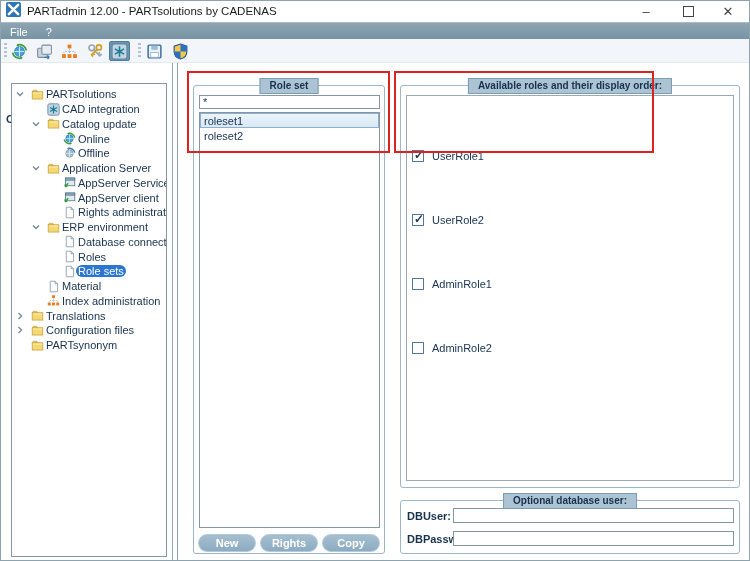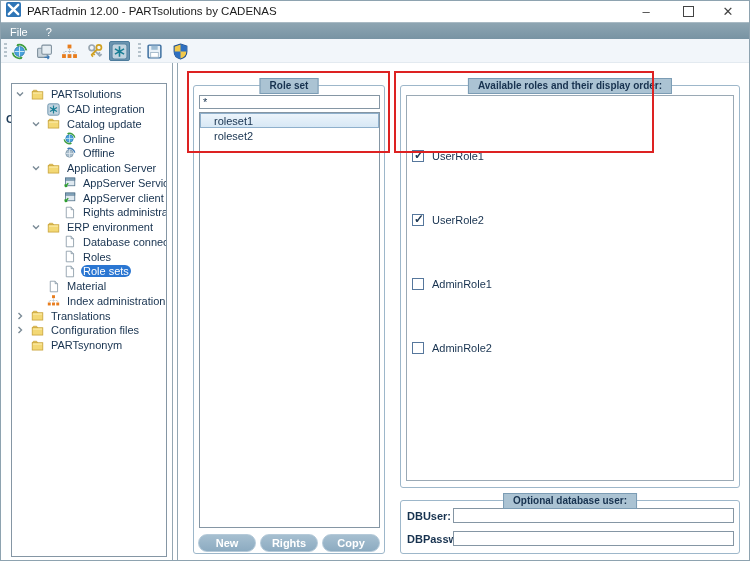--- a/index.html
+++ b/index.html
@@ -31,21 +31,21 @@
   .tb-btn.selected{background:#6b94b0;border:1px solid #4d7c9c;box-sizing:border-box;border-radius:2px;}
   
   .category-label{position:absolute;left:5px;top:64px;font-size:11px;font-weight:700;color:#1c3a57;margin-top:48px;}
   .treebox{position:absolute;left:10px;top:82px;width:156px;height:474px;background:#fff;
     border:1px solid #8596a4;box-sizing:border-box;overflow:hidden;padding-top:3px;}
   .trow{position:relative;height:14.75px;display:flex;align-items:center;font-size:11px;white-space:nowrap;}
   .trow .chev{position:absolute;width:10px;height:10px;}
   .lvl0{padding-left:19px}.lvl1{padding-left:35px}.lvl2{padding-left:51px}
   .lvl0 .chev{left:3px}.lvl1 .chev{left:19px}
   .ticon{width:13px;height:13px;flex:0 0 auto;}
-  .tlabel{margin-left:5px;padding:0 2px;}
+  .tlabel{padding:0 2px;}
   .trow.selected .tlabel{background:#2a76d2;color:#fff;border-radius:6px;}
   
   .split1,.split2{position:absolute;top:62px;height:499px;width:1px;background:#94a6b2;}
   .split1{left:171px}.split2{left:176px}
   
   .redbox{position:absolute;border:2px solid #dd2222;box-sizing:border-box;z-index:9;}
   .redbox.r1{left:186px;top:70px;width:203px;height:82px;}
   .redbox.r2{left:393px;top:70px;width:260px;height:82px;}
   
   .groupbox{position:absolute;border:1px solid #9db7ca;border-radius:3px;box-sizing:border-box;background:#fff;}
@@ -53,21 +53,21 @@
   .gb-roles{left:399px;top:84px;width:340px;height:403px;}
   .gb-db{left:399px;top:499px;width:340px;height:54px;}
   .gb-badge{position:absolute;left:50%;top:-8px;transform:translateX(-50%);
     background:#abc3d3;border:1px solid #7b9cb4;color:#17324f;
     font-size:10px;font-weight:700;line-height:12px;padding:1px 9px;white-space:nowrap;z-index:3;}
   
   .filter-input{position:absolute;left:5px;top:9px;width:181px;height:14px;border:1px solid #8596a4;
     box-sizing:border-box;font-family:"Liberation Sans",sans-serif;font-size:11px;padding:0 3px;color:#17324f;outline:none;}
   .listbox{position:absolute;left:5px;top:26px;width:181px;height:416px;border:1px solid #8596a4;
     box-sizing:border-box;background:#fff;overflow:hidden;}
-  .rs-row{height:13px;font-size:11px;display:flex;align-items:center;padding:0 13px;
+  .rs-row{height:13px;font-size:11px;display:flex;align-items:center;padding:0 3px;
     border:1px solid transparent;color:#17324f;}
   .rs-row.selected{background:linear-gradient(#ecf4fb,#d8e8f5);border:1px solid #8fb0cc;}
   .btn{position:absolute;top:448px;width:58px;height:18px;border:1px solid #b5cad9;border-radius:9px;
     background:linear-gradient(#a6bfd0,#8cabc1);color:#fff;font-size:11px;font-weight:700;
     display:flex;align-items:center;justify-content:center;box-sizing:border-box;}
   .btn.b1{left:4px}.btn.b2{left:66px}.btn.b3{left:128px}
   
   .checklist{position:absolute;left:5px;top:9px;width:328px;height:386px;border:1px solid #9aa9b5;
     box-sizing:border-box;background:#fff;padding-top:4px;overflow:hidden;}
   .chk-row{height:16px;display:flex;align-items:center;font-size:11px;padding-left:5px;color:#17324f;margin-top:48px;}

